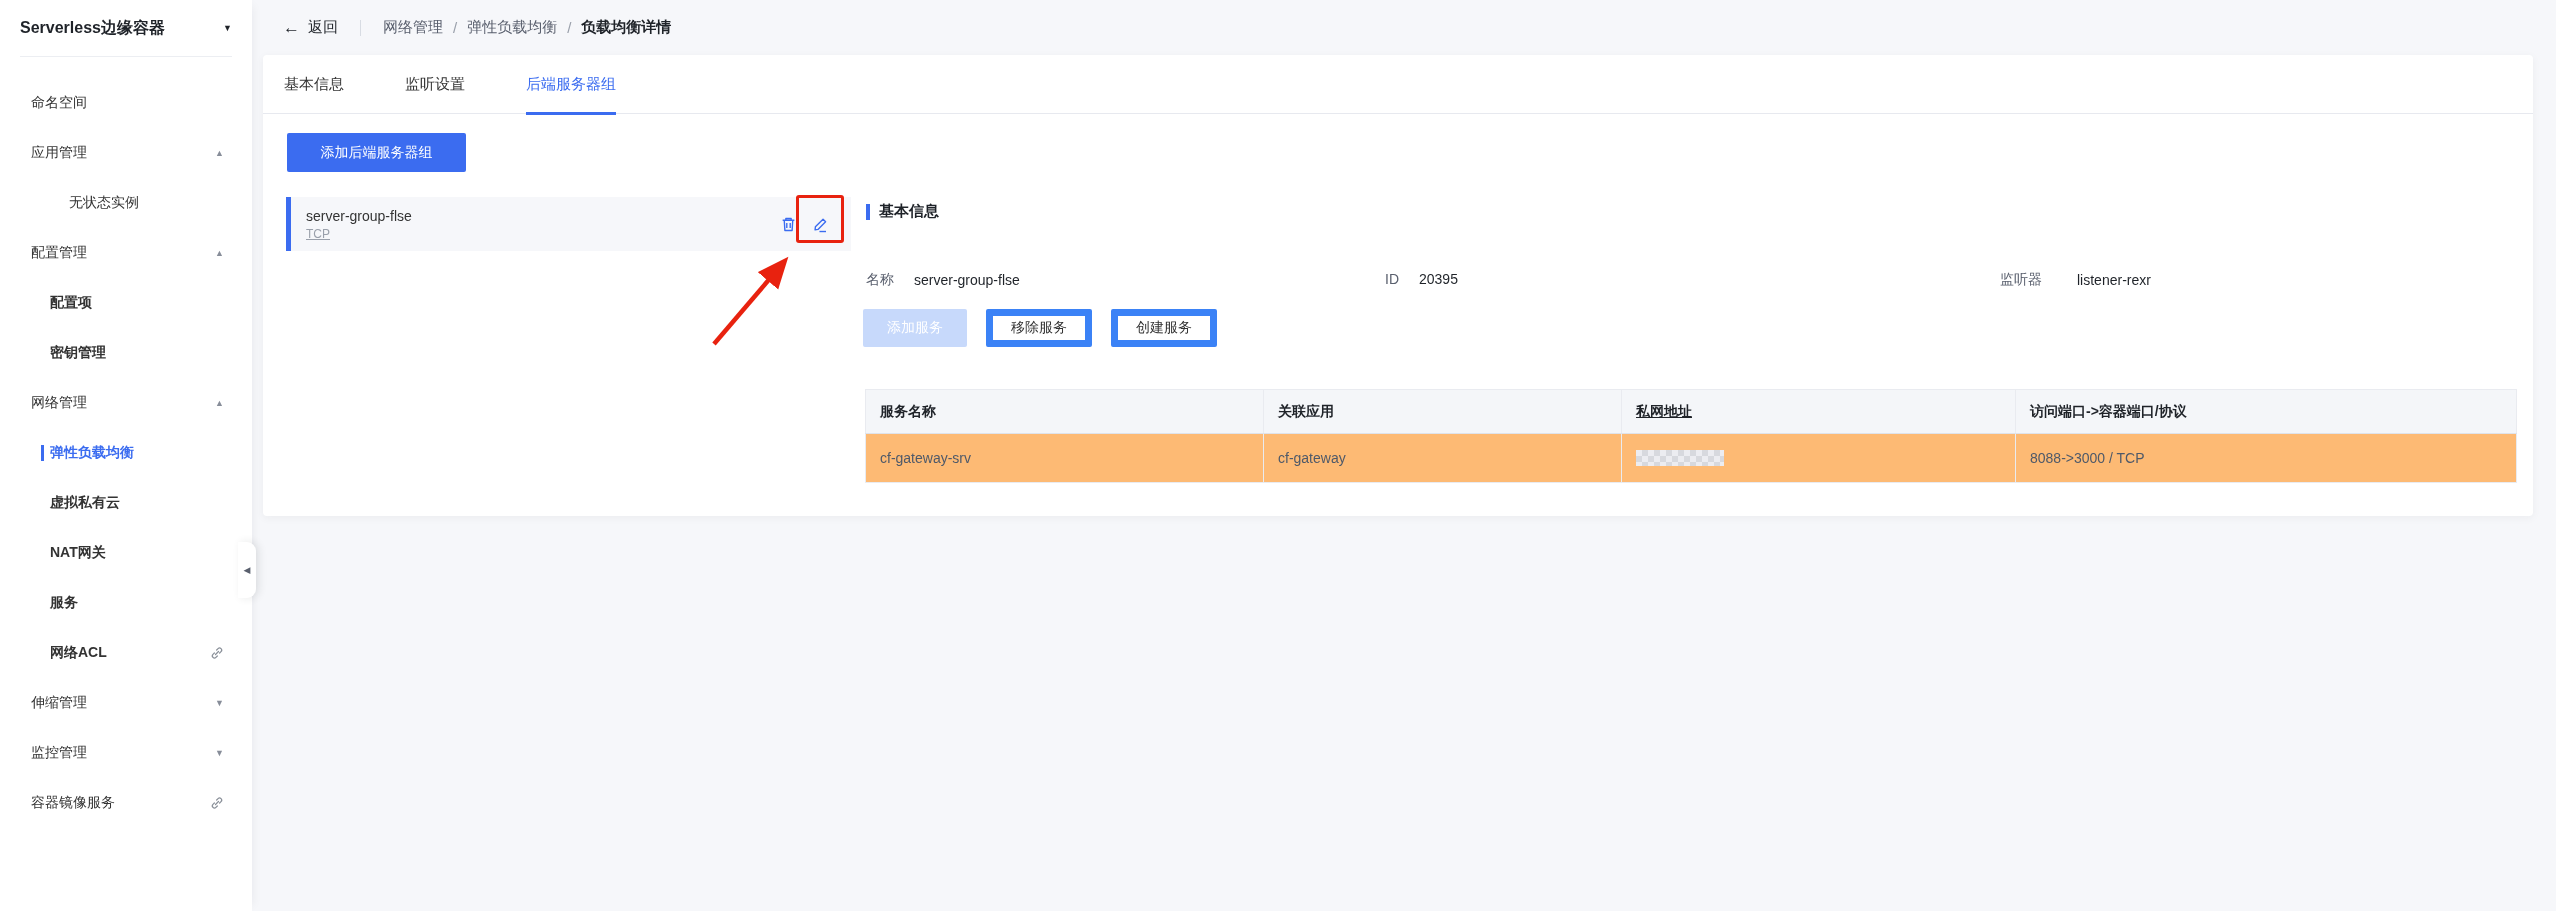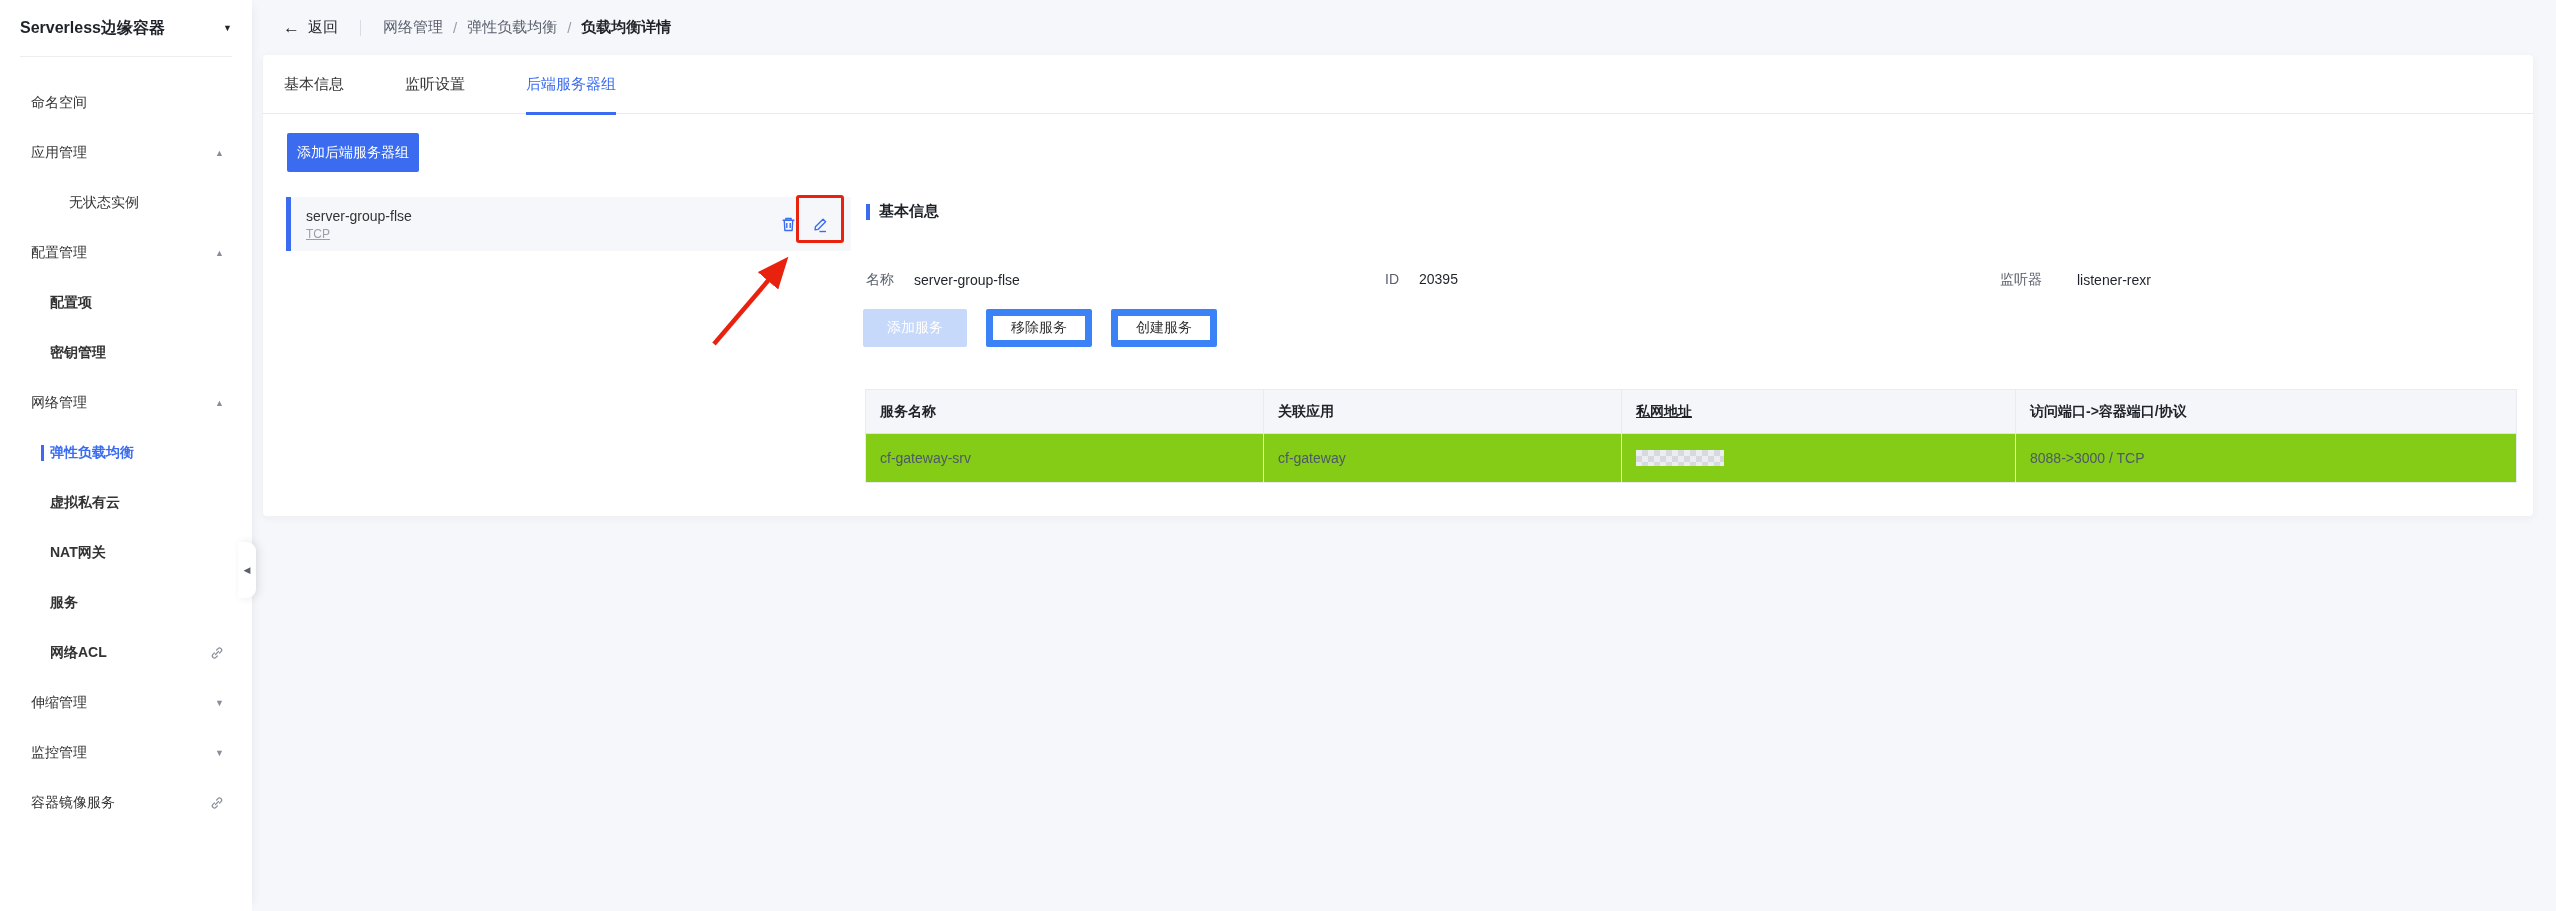--- a/index.html
+++ b/index.html
@@ -67,21 +67,21 @@
   }
   .tab {
     position:relative; height:59px; display:flex; align-items:center;
     margin-right:61px; font-size:15px; color:#333; cursor:pointer;
   }
   .tab.active { color:var(--accent); }
   .tab.active::after {
     content:""; position:absolute; left:0; right:0; bottom:-1px; height:3px; background:var(--accent);
   }
   .btn-primary {
-    position:absolute; left:24px; top:78px; width:132px; height:39px;
+    position:absolute; left:24px; top:78px; width:179px; height:39px;
     background:var(--accent); color:#fff; border:none; border-radius:2px;
     font-size:14px; font-family:inherit; cursor:pointer;
   }
   
   .group-card {
     position:absolute; left:23px; top:142px; width:565px; height:54px;
     background:#f6f7fa; display:flex; align-items:center; cursor:pointer;
   }
   .group-card .sel-bar { position:absolute; left:0; top:0; width:5px; height:54px; background:var(--accent); }
   .group-card .meta { margin-left:20px; }
@@ -106,21 +106,21 @@
   .btn-sm.ghost { background:#fff; color:#333; border:7px solid #3b82f6; }
   
   .svc-table {
     position:absolute; left:602px; top:334px; width:1651px;
     border:1px solid #e9ebf0; border-collapse:collapse; table-layout:fixed;
   }
   .svc-table th, .svc-table td {
     border:1px solid #e9ebf0; text-align:left; padding-left:14px; font-size:14px;
   }
   .svc-table th { height:44px; background:#f4f6f9; color:#1f2329; font-weight:bold; border-bottom:1px solid #dfe3ea; }
-  .svc-table td { height:49px; background:#84cc16; color:#4e5969; }
+  .svc-table td { height:49px; background:#fdba74; color:#4e5969; }
   .col1{width:398px;} .col2{width:358px;} .col3{width:394px;text-decoration:underline;} .col4{width:501px;}
   .mosaic {
     width:88px; height:16px;
     background-image:
       linear-gradient(45deg,#d7d9de 25%,transparent 25%,transparent 75%,#d7d9de 75%),
       linear-gradient(45deg,#d7d9de 25%,#ecedf1 25%,#ecedf1 75%,#d7d9de 75%);
     background-size:12px 12px; background-position:0 0,6px 6px;
   }
   
   .anno-box {

